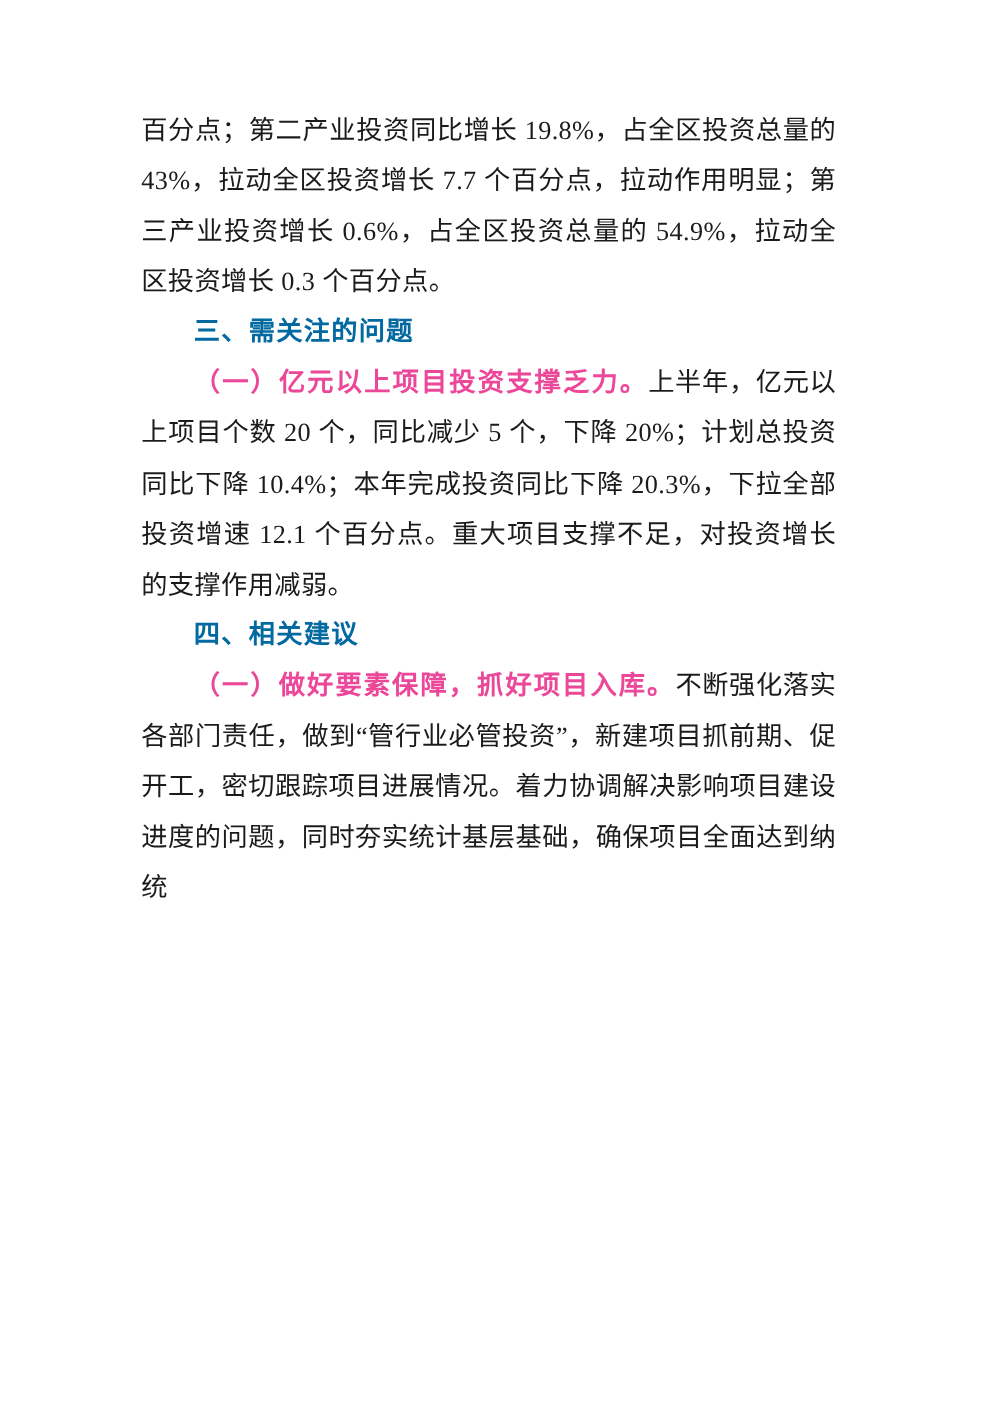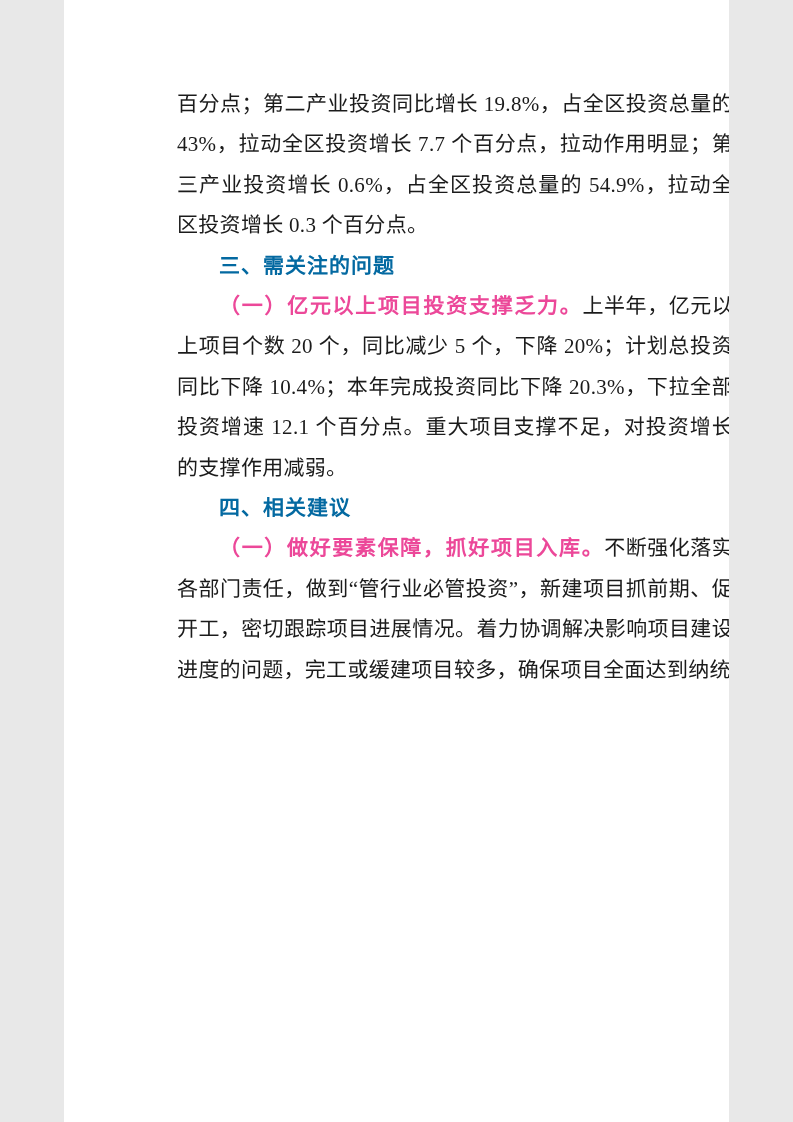--- a/index.html
+++ b/index.html
@@ -2,21 +2,21 @@
 <html lang="zh-CN"><head>
 <meta charset="utf-8">
 <style>
   html, body {
     margin: 0;
     padding: 0;
     background: #e8e8e8;
   }
   .page {
     position: relative;
-    width: 665px;
+    width: 793px;
     height: 1122px;
     margin: 0 auto;
     background: #ffffff;
     overflow: hidden;
     box-sizing: border-box;
   }
   .content {
     position: absolute;
     left: 113px;
     top: 84px;
@@ -61,17 +61,17 @@
 
     <p>
       <span class="lead">（一）亿元以上项目投资支撑乏力。</span><span>上半年，亿元以上项目个数 20 个，同比减少 5 个，下降 20%；计划总投资同比下降 10.4%；本年完成投资同比下降 20.3%，下拉全部投资增速 12.1 个百分点。重大项目支撑不足，对投资增长的支撑作用减弱。</span>
     </p>
 
 
 
     <p class="section-heading">四、相关建议</p>
 
     <p>
-      <span class="lead">（一）做好要素保障，抓好项目入库。</span><span>不断强化落实各部门责任，做到“管行业必管投资”，新建项目抓前期、促开工，密切跟踪项目进展情况。着力协调解决影响项目建设进度的问题，完工或缓建项目较多，确保项目全面达到纳统</span>
+      <span class="lead">（一）做好要素保障，抓好项目入库。</span><span>不断强化落实各部门责任，做到“管行业必管投资”，新建项目抓前期、促开工，密切跟踪项目进展情况。着力协调解决影响项目建设进度的问题，同时夯实统计基层基础，确保项目全面达到纳统</span>
     </p>
 
   </div>
 </div>
 
 </body></html>

